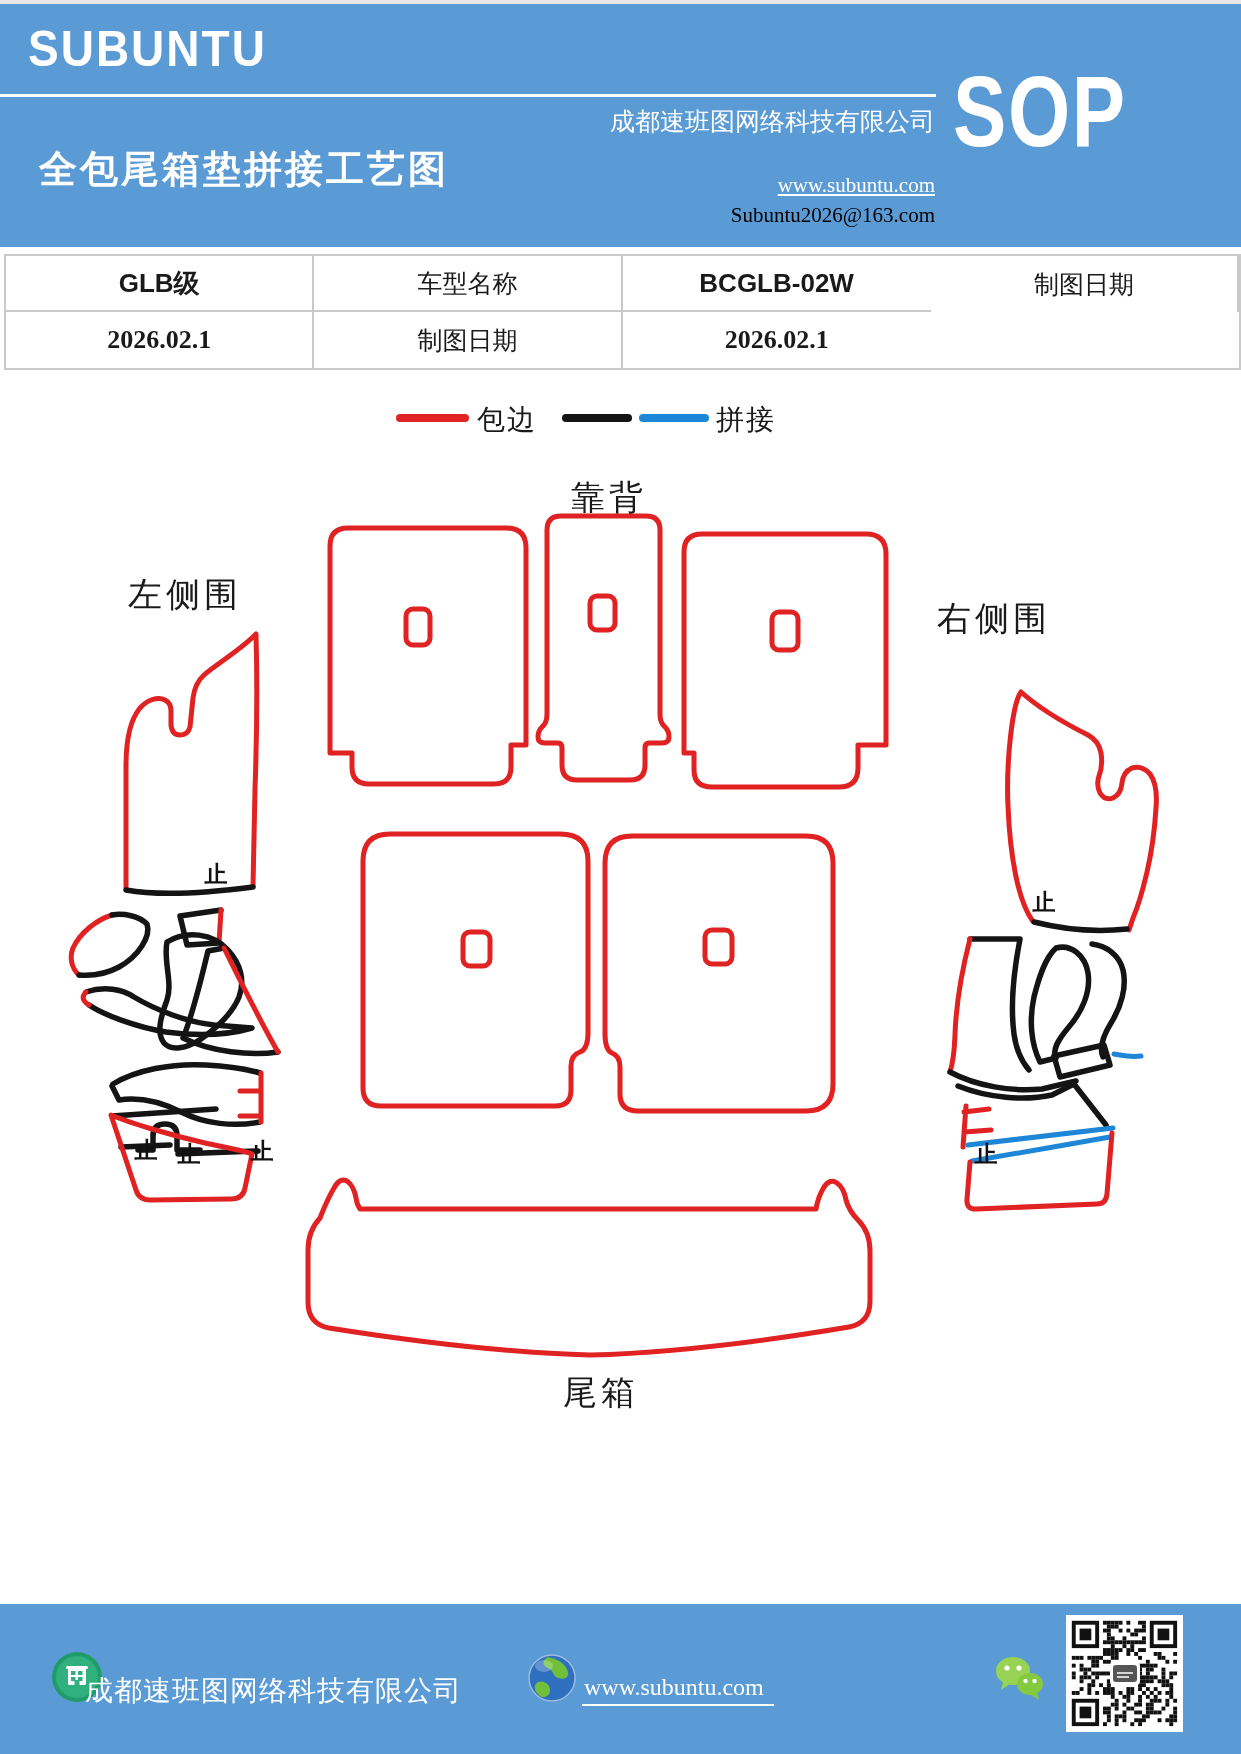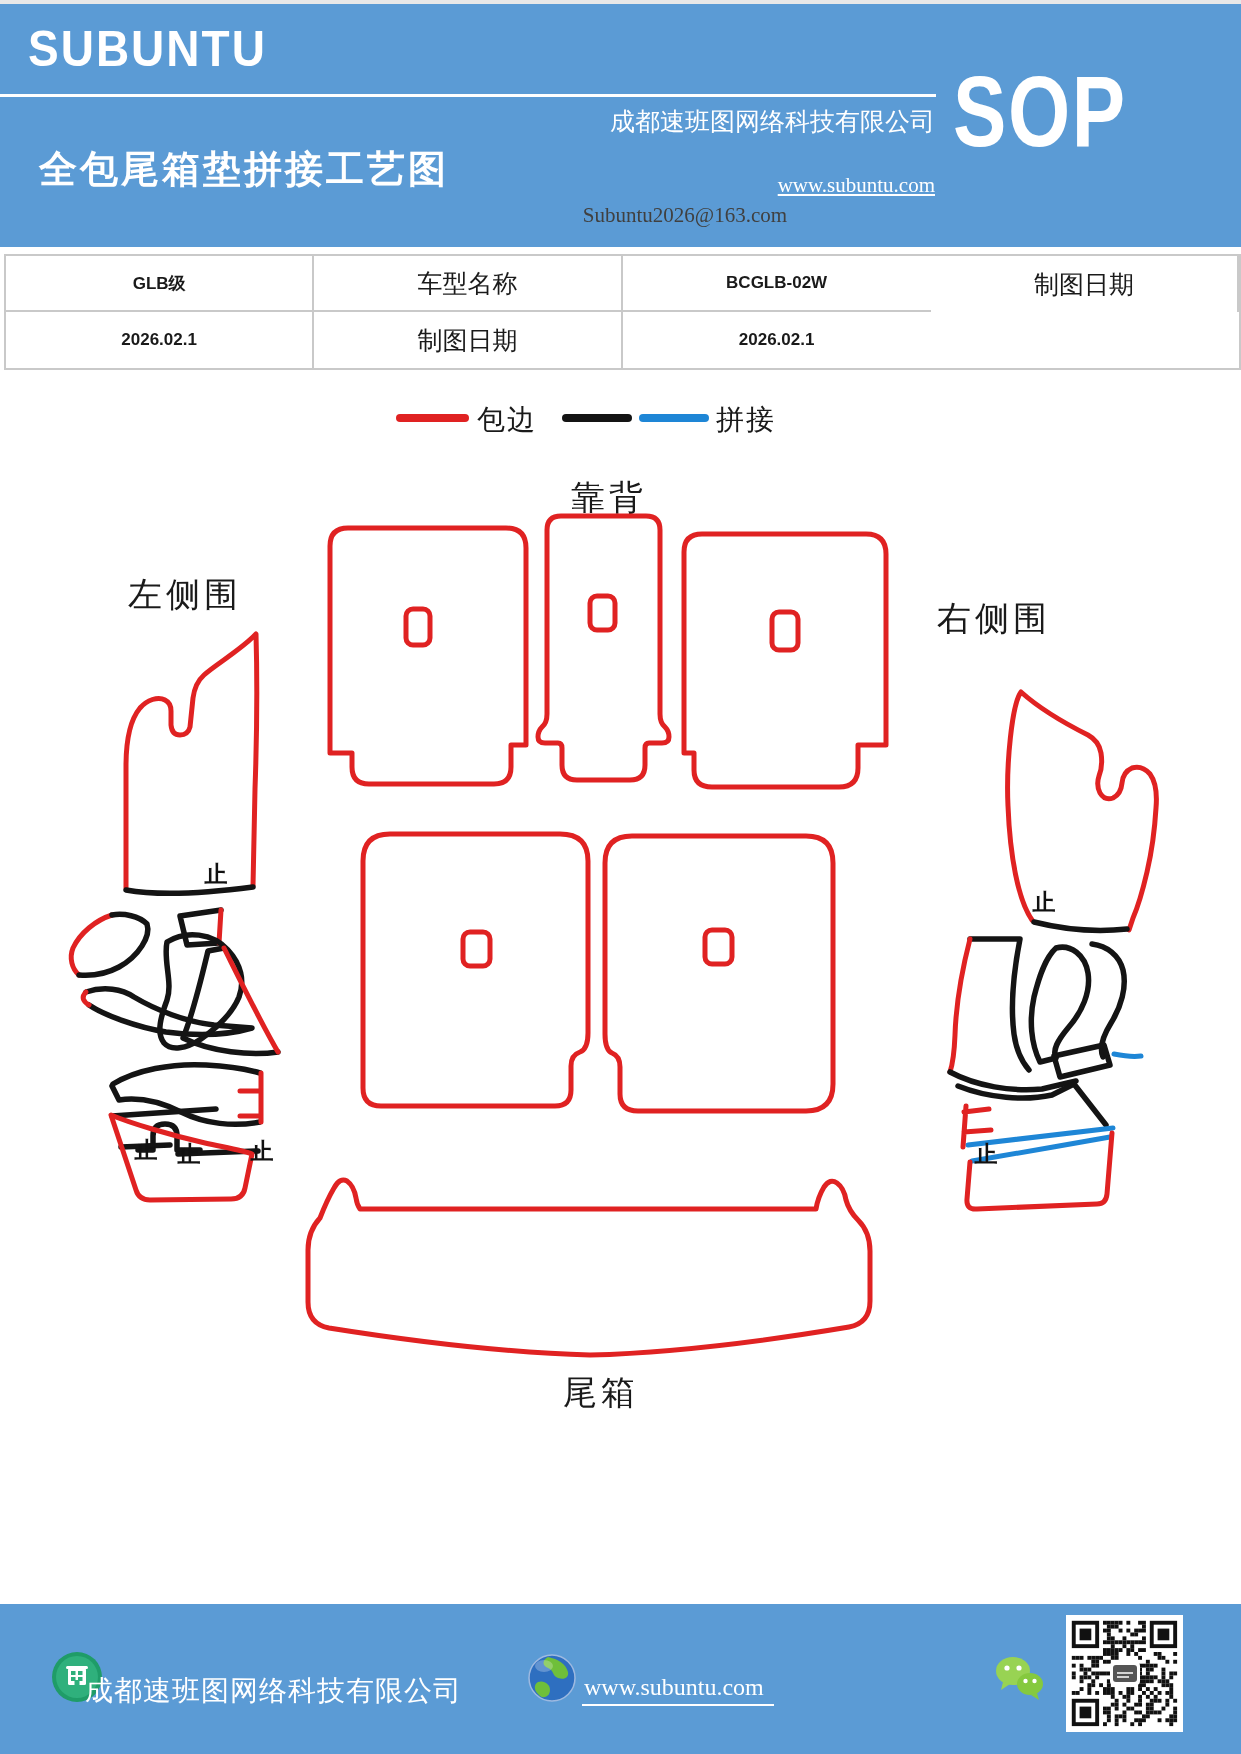--- a/index.html
+++ b/index.html
@@ -9,33 +9,33 @@
   .header{position:absolute;left:0;top:0;width:1241px;height:243px;background:var(--blue);}
   .logo{position:absolute;left:28px;top:16px;font-size:46px;font-weight:800;color:#fff;
         letter-spacing:2px;transform:scaleY(1.08);transform-origin:left top;}
   .header-line{position:absolute;left:0;top:90px;width:936px;height:3px;background:#fff;}
   .company-top{position:absolute;right:306px;top:101px;width:500px;text-align:right;color:#fff;
         font-size:25px;font-family:"Liberation Serif",serif;}
   .doc-title{position:absolute;left:39px;top:140px;color:#fff;font-size:38px;font-weight:bold;
         letter-spacing:3px;font-family:"Liberation Serif",serif;}
   .site-top{position:absolute;right:306px;top:169px;width:500px;text-align:right;color:#fff;
         font-size:21px;font-family:"Liberation Serif",serif;text-decoration:underline;}
-  .email-top{position:absolute;right:306px;top:199px;width:500px;text-align:center;color:#404040;
+  .email-top{position:absolute;right:306px;top:199px;width:500px;text-align:right;color:#000000;
         font-size:21px;font-family:"Liberation Serif",serif;}
   .sop{position:absolute;left:953px;top:50px;color:#fff;font-size:100px;font-weight:800;
         transform:scaleX(.8);transform-origin:left top;letter-spacing:2px;}
   
   .info-table{position:absolute;left:4px;top:250px;width:1233px;height:112px;
         border:2px solid var(--tborder);display:grid;
         grid-template-columns:1fr 1fr 1fr 1fr;grid-template-rows:1fr 1fr;background:#fff;}
   .cell{display:flex;align-items:center;justify-content:center;color:#1a1a1a;
         border-right:2px solid var(--tborder);border-bottom:2px solid var(--tborder);}
-  .cell.lastcol{border-right:none;} .cell.lastrow{border-bottom:none;}
+  .cell.lastcol{border-right:none;} .cell.lastrow{border-bottom:none;font-family:Liberation Serif, serif;}
   .cell.lab{font-size:25px;font-family:"Liberation Serif",serif;}
-  .cell.val{font-size:17px;font-weight:600;}
+  .cell.val{font-size:26px;font-weight:600;}
   
   .diagram{position:absolute;left:0;top:390px;width:1241px;height:1040px;}
   .r{fill:none;stroke:var(--red);stroke-width:5;stroke-linecap:round;stroke-linejoin:round;}
   .k{fill:none;stroke:var(--black);stroke-width:5.5;stroke-linecap:round;stroke-linejoin:round;}
   .b{fill:none;stroke:var(--sblue);stroke-width:5;stroke-linecap:round;stroke-linejoin:round;}
   .lbl{font-size:34px;fill:#1a1a1a;letter-spacing:4px;font-family:"Liberation Sans",sans-serif;}
   .leg{font-size:28px;fill:#1a1a1a;letter-spacing:2px;font-family:"Liberation Sans",sans-serif;}
   .stop{font-size:23px;fill:#111;font-weight:bold;text-anchor:middle;font-family:"Liberation Sans",sans-serif;}
   
   .footer{position:absolute;left:0;top:1600px;width:1241px;height:152px;background:var(--blue);}

